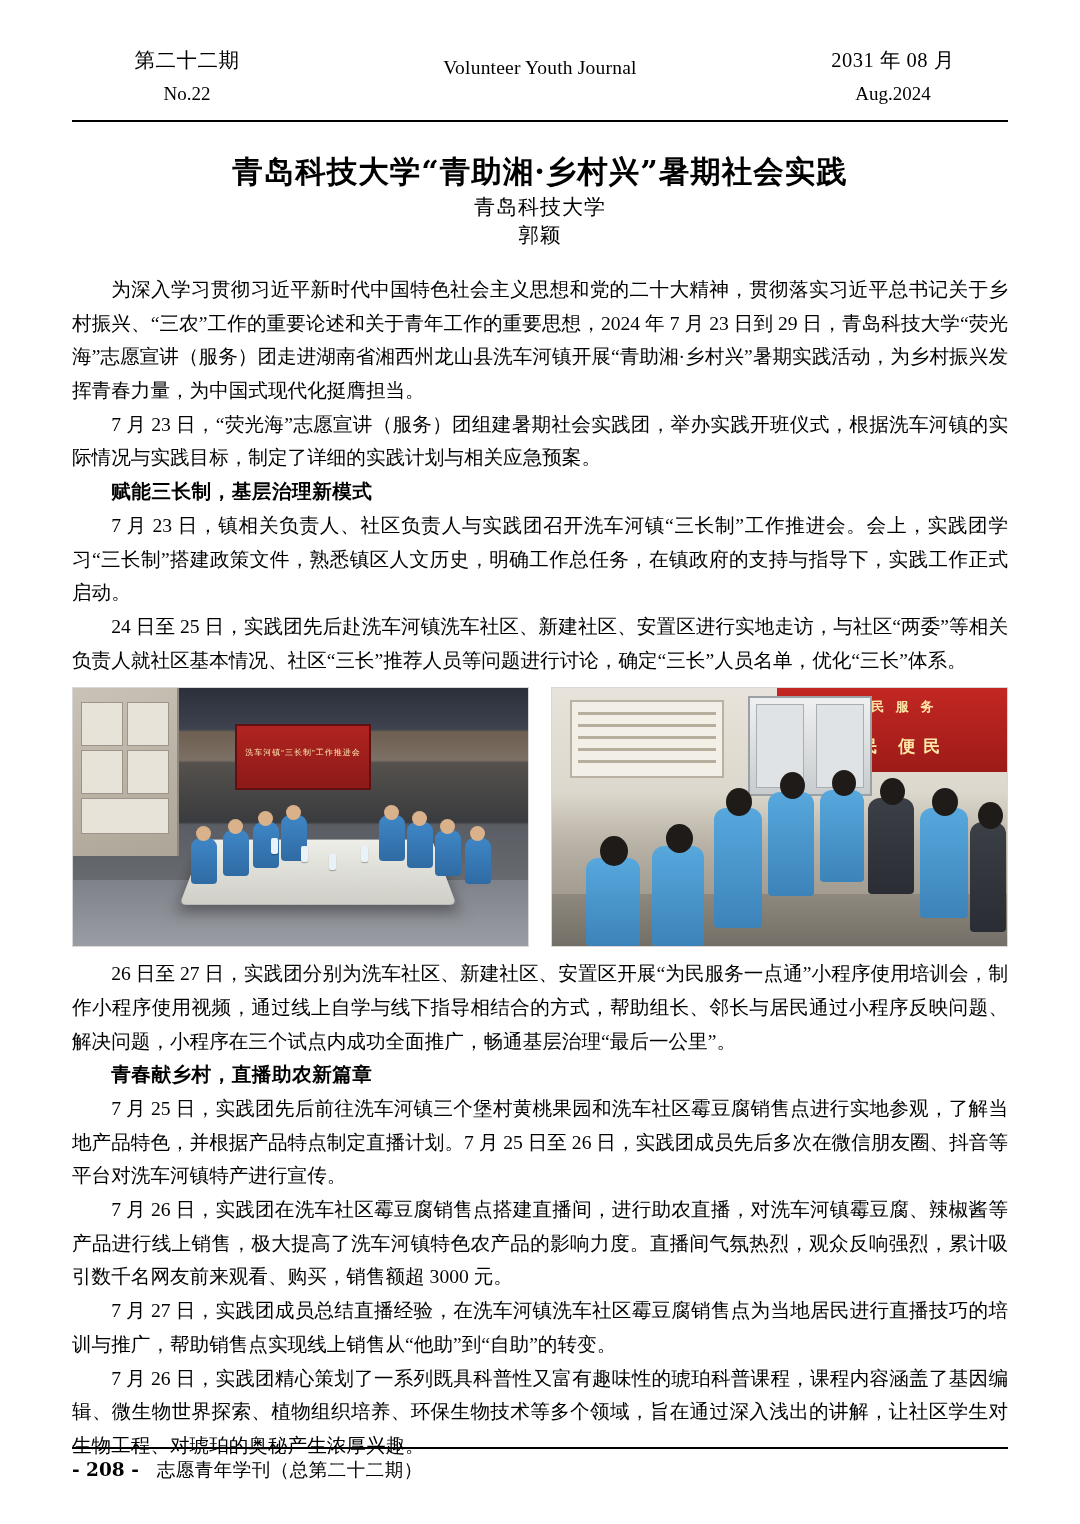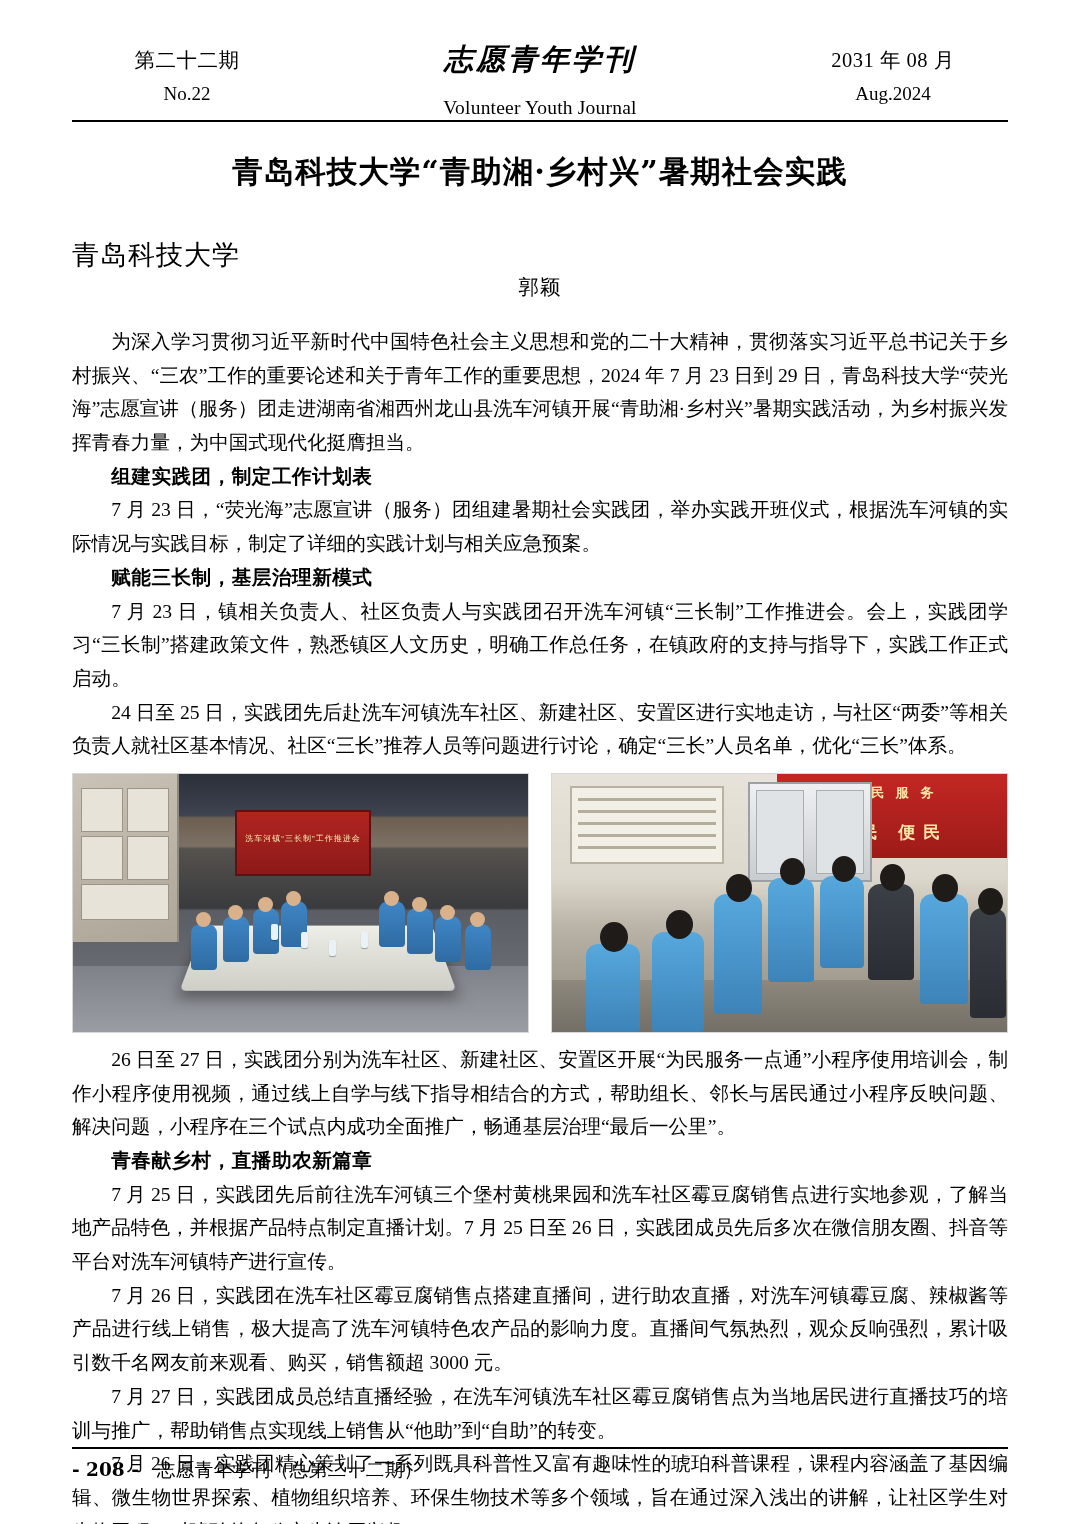--- a/index.html
+++ b/index.html
@@ -81,23 +81,22 @@
   
   .article-title {
     text-align: center;
     font-size: 30.5px;
     font-weight: bold;
     letter-spacing: 1px;
     margin-top: 30px;
     font-family: "DejaVu Serif", "Liberation Serif", serif;
   }
   .affiliation {
-    text-align: left;
-    font-size: 27px;
-    margin-top: 44px;
+    text-align: center;
+    font-size: 21px;
     letter-spacing: 1px;
   }
   .author {
     text-align: center;
     font-size: 20.5px;
     letter-spacing: 1px;
   }
 
   
   .body {
@@ -247,38 +246,36 @@
 <body>
 
 <div class="page">
 
   <div class="masthead">
     <div class="masthead-left">
       <div class="issue-cn">第二十二期</div>
       <div class="issue-en">No.22</div>
     </div>
     <div class="masthead-center">
-      <div class="journal-cn">志愿青年学刊</div>
       <div class="journal-en">Volunteer Youth Journal</div>
     </div>
     <div class="masthead-right">
       <div class="issue-cn">2031 年 08 月</div>
       <div class="issue-en">Aug.2024</div>
     </div>
   </div>
   <div class="rule"></div>
 
   <div class="article-title">青岛科技大学“青助湘·乡村兴”暑期社会实践</div>
   <div class="affiliation">青岛科技大学</div>
   <div class="author">郭颖</div>
 
   <div class="body">
 
     <p>为深入学习贯彻习近平新时代中国特色社会主义思想和党的二十大精神，贯彻落实习近平总书记关于乡村振兴、“三农”工作的重要论述和关于青年工作的重要思想，2024 年 7 月 23 日到 29 日，青岛科技大学“荧光海”志愿宣讲（服务）团走进湖南省湘西州龙山县洗车河镇开展“青助湘·乡村兴”暑期实践活动，为乡村振兴发挥青春力量，为中国式现代化挺膺担当。</p>
-    <p class="subhead">组建实践团，制定工作计划表</p>
     <p>7 月 23 日，“荧光海”志愿宣讲（服务）团组建暑期社会实践团，举办实践开班仪式，根据洗车河镇的实际情况与实践目标，制定了详细的实践计划与相关应急预案。</p>
     <p class="subhead">赋能三长制，基层治理新模式</p>
     <p>7 月 23 日，镇相关负责人、社区负责人与实践团召开洗车河镇“三长制”工作推进会。会上，实践团学习“三长制”搭建政策文件，熟悉镇区人文历史，明确工作总任务，在镇政府的支持与指导下，实践工作正式启动。</p>
     <p>24 日至 25 日，实践团先后赴洗车河镇洗车社区、新建社区、安置区进行实地走访，与社区“两委”等相关负责人就社区基本情况、社区“三长”推荐人员等问题进行讨论，确定“三长”人员名单，优化“三长”体系。</p>
 
     <div class="figure-row">
 
       <div class="photo left p1">
         <div class="wall-left"></div>
         <div class="poster" style="left:8px;  top:14px; width:40px; height:42px;"></div>

